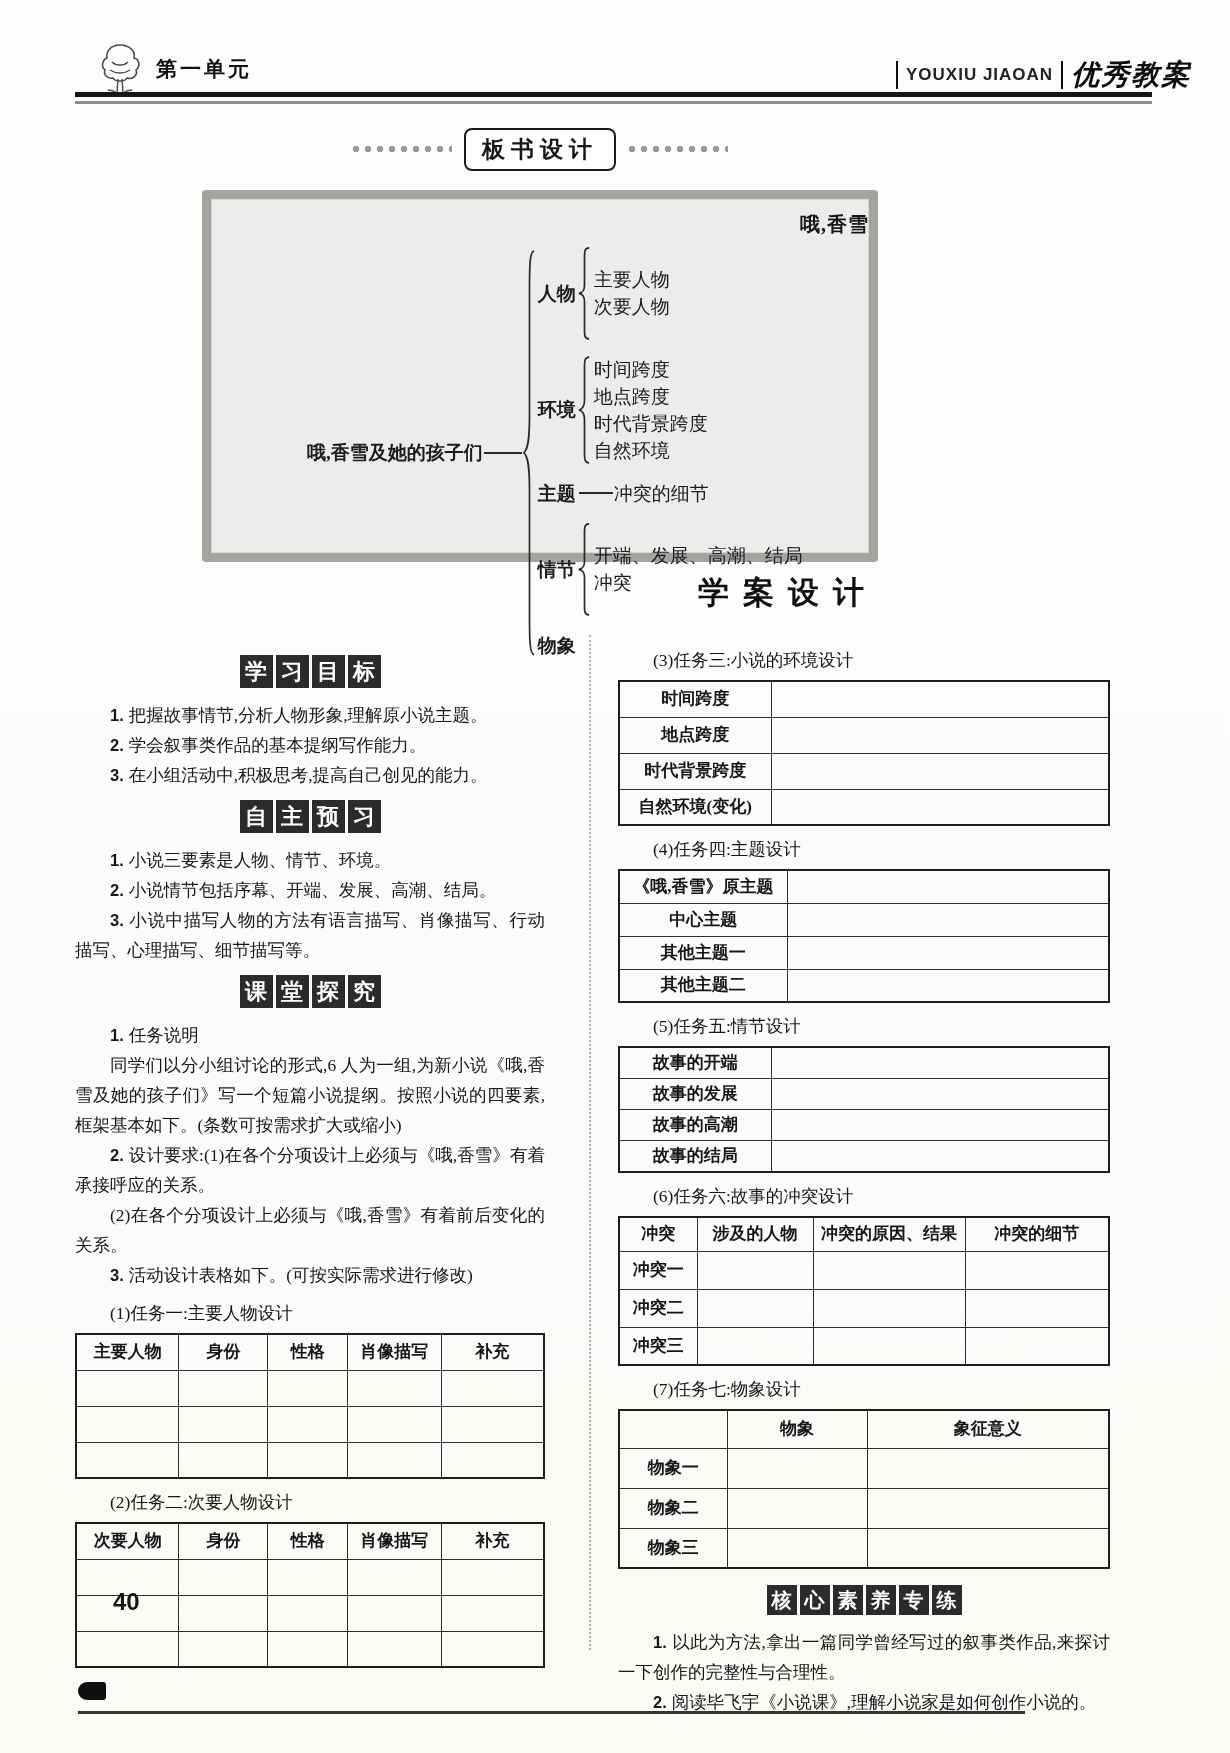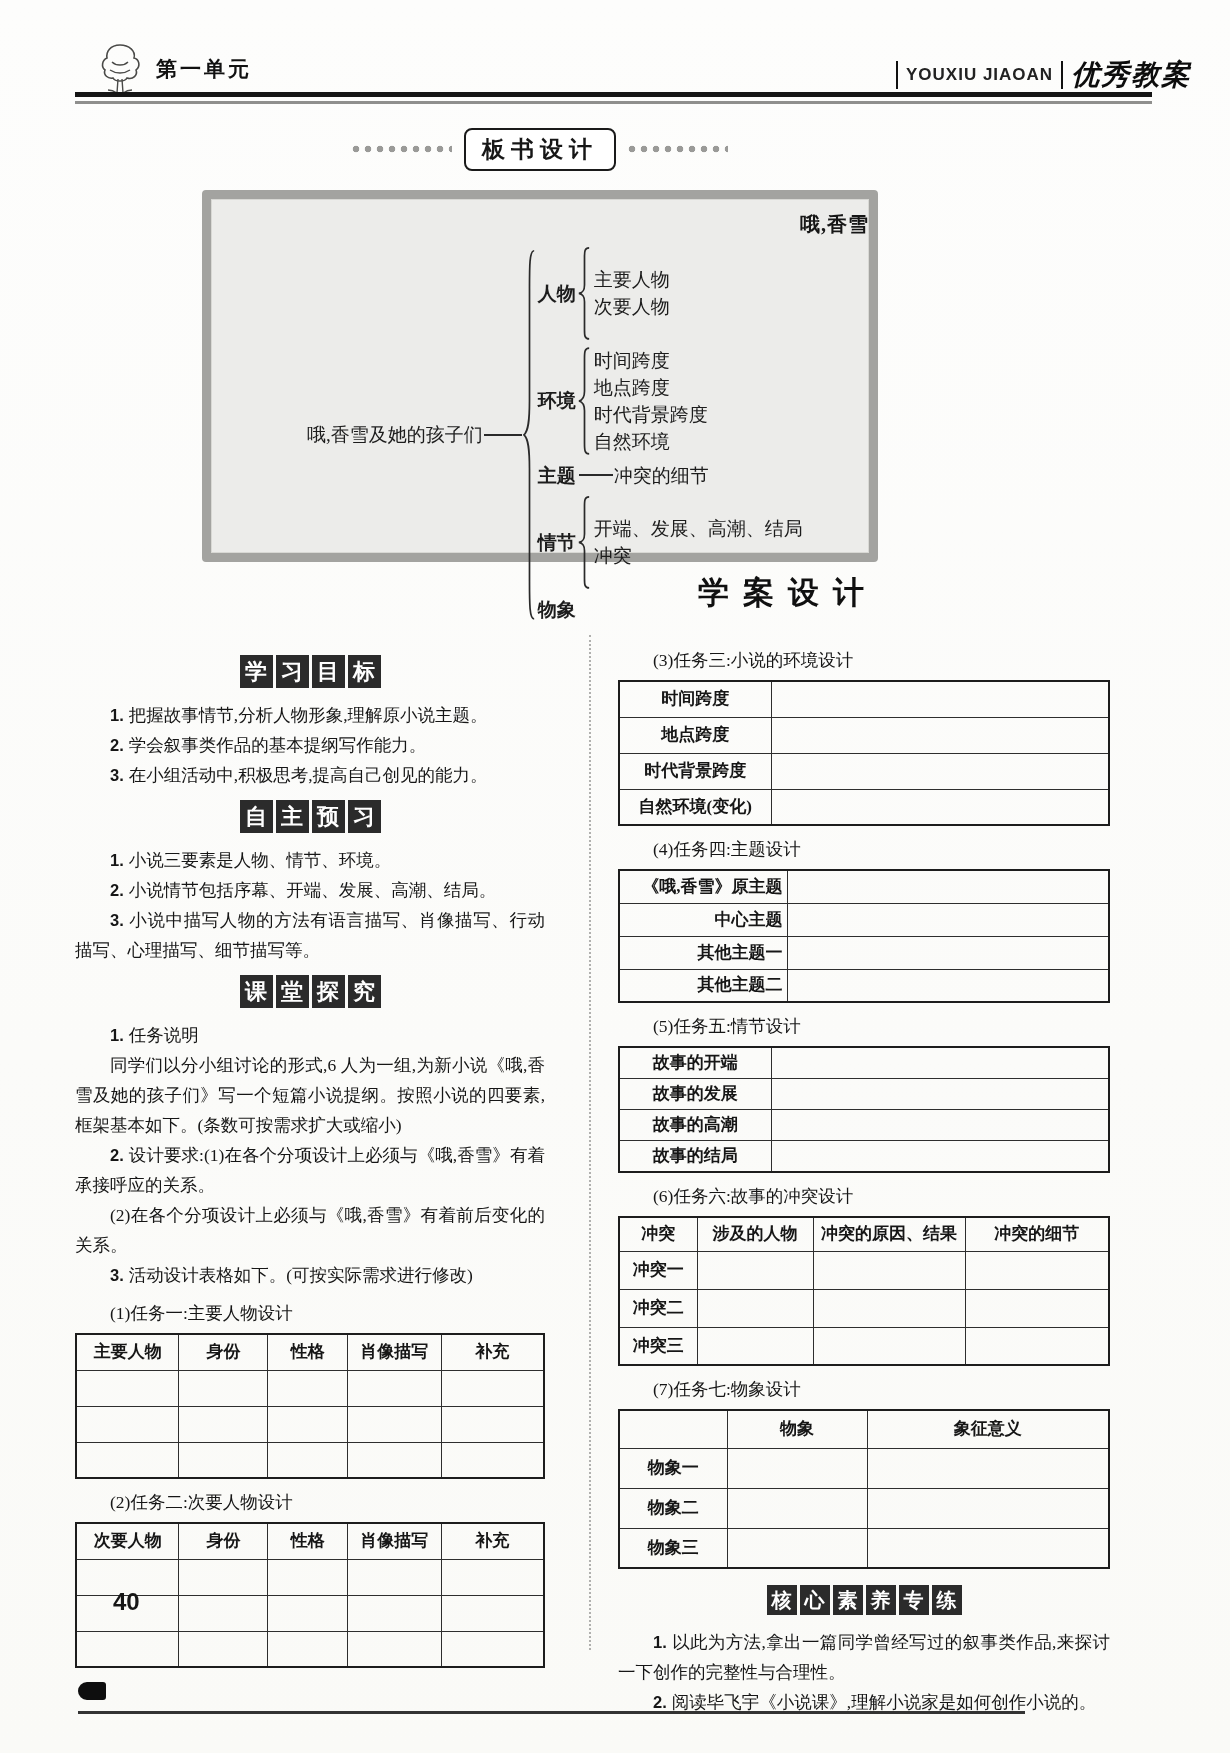--- a/index.html
+++ b/index.html
@@ -27,25 +27,25 @@
   .board-badge-box { border:2px solid #1a1a1a; border-radius:8px; padding:4px 16px;
                      background:#fff; font-size:23px; font-weight:bold; letter-spacing:6px; }
 
   
   .panel { position:absolute; top:190px; left:202px; width:676px; height:372px;
            border:9px solid #a3a3a0; border-radius:4px; background:#ececе9; background:#ececeа;
            background-color:#ececea; box-shadow:inset 0 0 0 1px #d8d8d4; }
   .panel-title { text-align:right; margin-top:12px; font-size:20px; font-weight:bold; letter-spacing:1px; }
   .tree { position:absolute; top:48px; left:96px; display:flex; align-items:center; }
   .tree, .tree * { font-size:19px; line-height:27px; color:#1c1c1c; }
-  .root-label { font-weight:normal; white-space:nowrap; }
+  .root-label { font-weight:bold; white-space:nowrap; }
   .hline { width:38px; height:2px; background:#2a2a2a; margin:0 1px; flex:none; }
   .hline.short { width:34px; }
   .brace { width:13px; align-self:stretch; flex:none; }
-  .branches { display:flex; flex-direction:column; gap:7px; margin-left:2px; }
+  .branches { display:flex; flex-direction:column; gap:16px; margin-left:2px; }
   .branch { display:flex; align-items:center; }
   .branch-label { font-weight:bold; white-space:nowrap; margin-right:2px; }
   .branch-items { display:flex; flex-direction:column; margin-left:3px; }
   .branch-items span, .inline-item { white-space:nowrap; }
 
   
   .section-title { position:absolute; top:572px; left:202px; width:676px; text-align:right;
                    font-size:31px; font-weight:bold; letter-spacing:14px; color:#101010; }
 
   
@@ -60,21 +60,21 @@
   .char-badge.small .bchar { width:30px; height:30px; font-size:20px; line-height:30px; }
 
   .para { text-indent:2em; }
   .para .num { font-weight:bold; font-family:"Liberation Sans","DejaVu Sans",sans-serif; font-size:16.5px; margin-right:5px; }
   .caption { text-indent:2em; margin:8px 0 5px; }
 
   table { width:100%; border-collapse:collapse; table-layout:fixed; border:2.5px solid #1d1d1d; margin:2px 0 4px; }
   th, td { border:1.5px solid #2e2e2e; font-size:17px; padding:0 4px; text-align:center; }
   th { font-weight:bold; }
   .t-people th { height:36px; } .t-people td { height:36px; }
-  .t3 td, .t3 th { height:36px; } .t4 td { height:33px;text-align:right; } .t5 td { height:30px; }
+  .t3 td, .t3 th { height:36px; } .t4 td { height:33px; } .t5 td { height:30px; }
   .t6 th { height:34px; } .t6 td { height:38px; }
   .t7 th { height:38px; } .t7 td { height:40px; }
   td.lbl { font-weight:bold; }
   td.lbl-plain { font-weight:bold; }
 
   
   .page-tab { position:absolute; left:78px; top:1682px; width:28px; height:18px; background:#0e0e0e;
               border-radius:9px 3px 3px 9px; }
   .page-num { position:absolute; left:113px; top:1588px; font-size:24px; font-weight:bold;
               font-family:"Liberation Sans","DejaVu Sans",sans-serif; }

